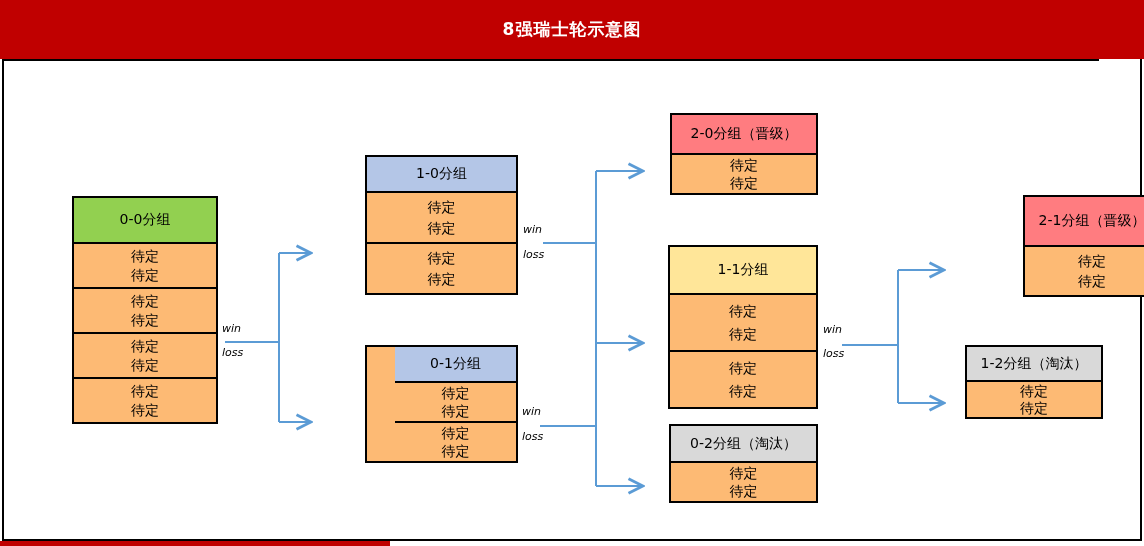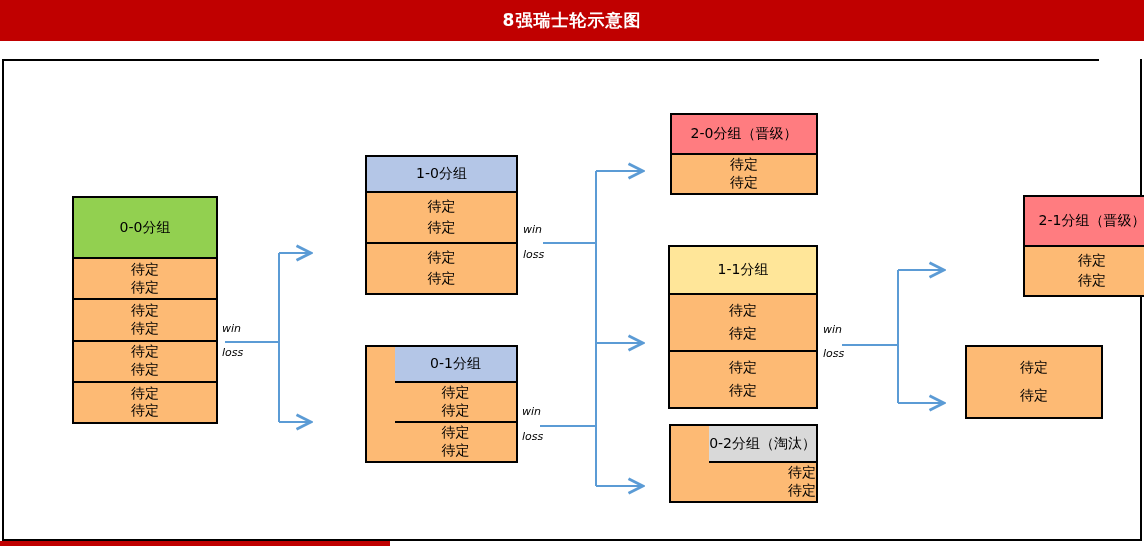--- a/index.html
+++ b/index.html
@@ -1,20 +1,20 @@
 <!DOCTYPE html>
 <html style="--banner: #c00000; --green: #92d050; --blue: #b4c6e7; --yellow: #ffe699; --salmon: #ff7c80; --gray: #d9d9d9; --arrow: #5b9bd5; --border: #000000;"><head>
 <meta charset="utf-8">
 <style>
   html,body{margin:0;padding:0;background:#fff;}
   body{width:1144px;height:546px;position:relative;overflow:hidden;
        font-family:"DejaVu Sans","Liberation Sans",sans-serif;color:#000;}
 
   
-  .banner{position:absolute;left:0;top:0;width:1144px;height:41px;
+  .banner{position:absolute;left:0;top:0;width:1144px;height:59px;
           background:var(--banner);display:flex;align-items:center;justify-content:center;}
   .banner-title{color:#fff;font-weight:bold;font-size:17px;letter-spacing:1px;}
 
   
   .frame-top{position:absolute;left:2px;top:59px;width:1097px;height:2px;background:var(--border);}
   .frame-left{position:absolute;left:2px;top:59px;width:2px;height:482px;background:var(--border);}
   .frame-right{position:absolute;left:1140px;top:59px;width:2px;height:482px;background:var(--border);}
   .frame-bottom{position:absolute;left:2px;top:539px;width:1140px;height:2px;background:var(--border);}
 
   
@@ -22,21 +22,21 @@
 
   
   .gbox{position:absolute;background:#fdba74;border:2px solid var(--border);
         box-sizing:border-box;display:flex;flex-direction:column;}
   .gheader{display:flex;align-items:center;justify-content:center;
            border-bottom:2px solid var(--border);font-size:14px;white-space:nowrap;
            flex:0 0 auto;box-sizing:border-box;}
   .gcell{flex:1 1 0;display:flex;flex-direction:column;justify-content:space-evenly;
          align-items:center;font-size:14px;box-sizing:border-box;}
   .gcell + .gcell{border-top:2px solid var(--border);}
-  .pending{line-height:1;font-family:Liberation Serif, serif;}
+  .pending{line-height:1;}
 
   .bg-green{background:var(--green);}
   .bg-blue{background:var(--blue);}
   .bg-yellow{background:var(--yellow);}
   .bg-salmon{background:var(--salmon);}
   .bg-gray{background:var(--gray);}
 
   
   .wl{position:absolute;font-size:11px;line-height:1;font-style:italic;}
 
@@ -77,21 +77,21 @@
   <path class="conn" d="M596 343 H642" marker-end="url(#arw)"></path>
   <path class="conn" d="M596 486 H642" marker-end="url(#arw)"></path>
 
   <path class="conn" d="M842 345 H898"></path>
   <path class="conn" d="M898 270 V403"></path>
   <path class="conn" d="M898 270 H943" marker-end="url(#arw)"></path>
   <path class="conn" d="M898 403 H943" marker-end="url(#arw)"></path>
 </svg>
 
 <div class="gbox" style="left:72px;top:196px;width:146px;height:228px;">
-  <div class="gheader bg-green" style="height:61px;">0-0分组</div>
+  <div class="gheader bg-green" style="height:46px;">0-0分组</div>
   <div class="gcell">
     <div class="pending">待定</div>
     <div class="pending">待定</div>
   </div>
   <div class="gcell">
     <div class="pending">待定</div>
     <div class="pending">待定</div>
   </div>
   <div class="gcell">
     <div class="pending">待定</div>
@@ -140,37 +140,38 @@
   <div class="gcell">
     <div class="pending">待定</div>
     <div class="pending">待定</div>
   </div>
   <div class="gcell">
     <div class="pending">待定</div>
     <div class="pending">待定</div>
   </div>
 </div>
 
-<div class="gbox" style="left:669px;top:424px;width:149px;height:79px;align-items:flex-end;">
+<div class="gbox" style="left:669px;top:424px;width:149px;height:79px;">
   <div class="gheader bg-gray" style="height:37px;">0-2分组（淘汰）</div>
   <div class="gcell">
     <div class="pending">待定</div>
     <div class="pending">待定</div>
   </div>
 </div>
 
 <div class="gbox" style="left:1023px;top:195px;width:138px;height:102px;">
   <div class="gheader bg-salmon" style="height:50px;">2-1分组（晋级）</div>
   <div class="gcell">
     <div class="pending">待定</div>
     <div class="pending">待定</div>
   </div>
 </div>
 
 <div class="gbox" style="left:965px;top:345px;width:138px;height:74px;">
+  <div class="gheader bg-gray" style="height:35px;">1-2分组（淘汰）</div>
   <div class="gcell">
     <div class="pending">待定</div>
     <div class="pending">待定</div>
   </div>
 </div>
 
 <div class="wl" style="left:222px;top:323px;">win</div>
 <div class="wl" style="left:222px;top:347px;">loss</div>
 
 <div class="wl" style="left:523px;top:224px;">win</div>

